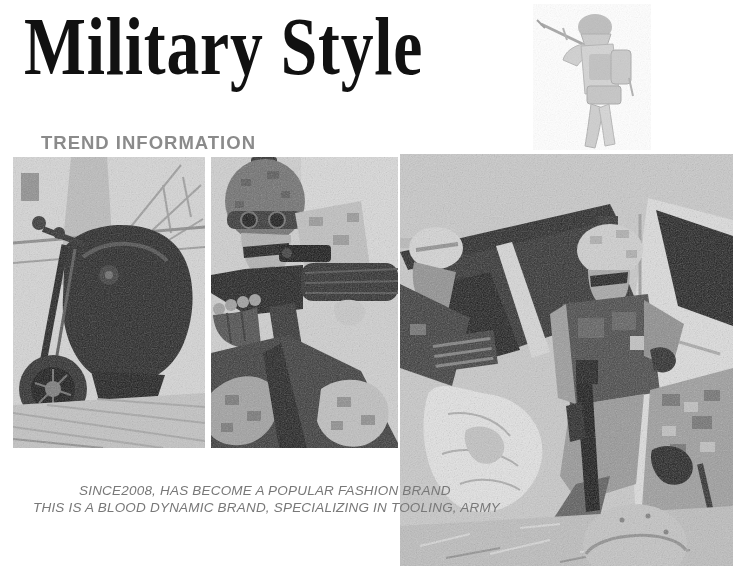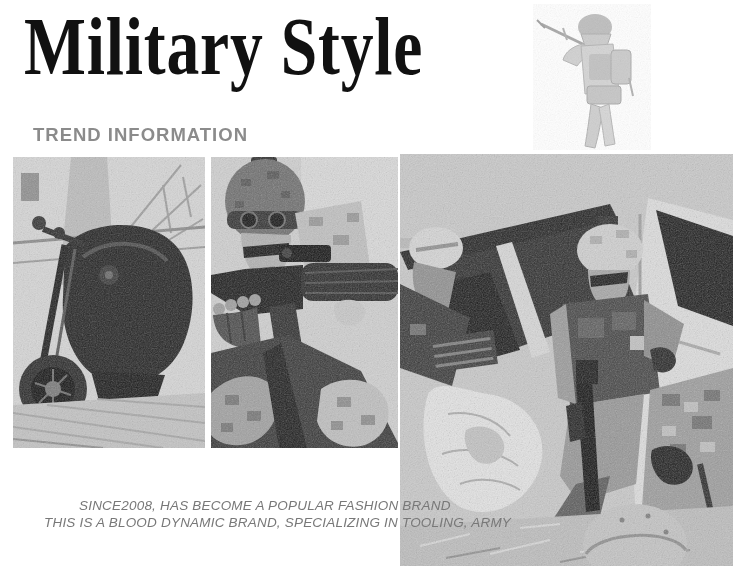--- a/index.html
+++ b/index.html
@@ -8,36 +8,36 @@
     background:#ffffff;font-family:"Liberation Sans",sans-serif;
   }
   .page-title{
     position:absolute;left:24px;top:6px;margin:0;
     font-family:"Liberation Serif",serif;font-weight:bold;
     font-size:82px;line-height:1.0;color:#111;
     transform:scaleX(0.8);transform-origin:left top;
     white-space:nowrap;letter-spacing:1px;
   }
   .section-heading{
-    position:absolute;left:25px;top:116px;margin:8px;
+    position:absolute;left:25px;top:116px;margin:16px;
     font-size:18.5px;font-weight:bold;color:#8b8b8b;letter-spacing:1px;
     white-space:nowrap;
   }
   .photo{position:absolute;overflow:hidden;background:#cfcfcf;}
   .photo svg{display:block;width:100%;height:100%;}
   #photo-moto{left:13px;top:157px;width:192px;height:291px;}
   #photo-soldier{left:211px;top:157px;width:187px;height:291px;}
   #photo-vehicle{left:400px;top:154px;width:333px;height:412px;}
   #sketch{left:533px;top:4px;width:118px;height:146px;background:transparent;}
   .desc{
-    position:absolute;left:33px;top:497px;width:360px;
+    position:absolute;left:33px;top:482px;width:360px;
     font-style:italic;color:#787878;font-size:13.5px;line-height:17px;
     letter-spacing:0.2px;
   }
-  .desc .line{white-space:nowrap;margin-left:11px;}
+  .desc .line{white-space:nowrap;}
   .desc .line.indent{margin-left:46px;}
 </style>
 </head>
 <body>
 
 <h1 class="page-title">Military Style</h1>
 
 <div class="photo" id="sketch">
   <svg viewBox="0 0 118 146">
     <defs>

